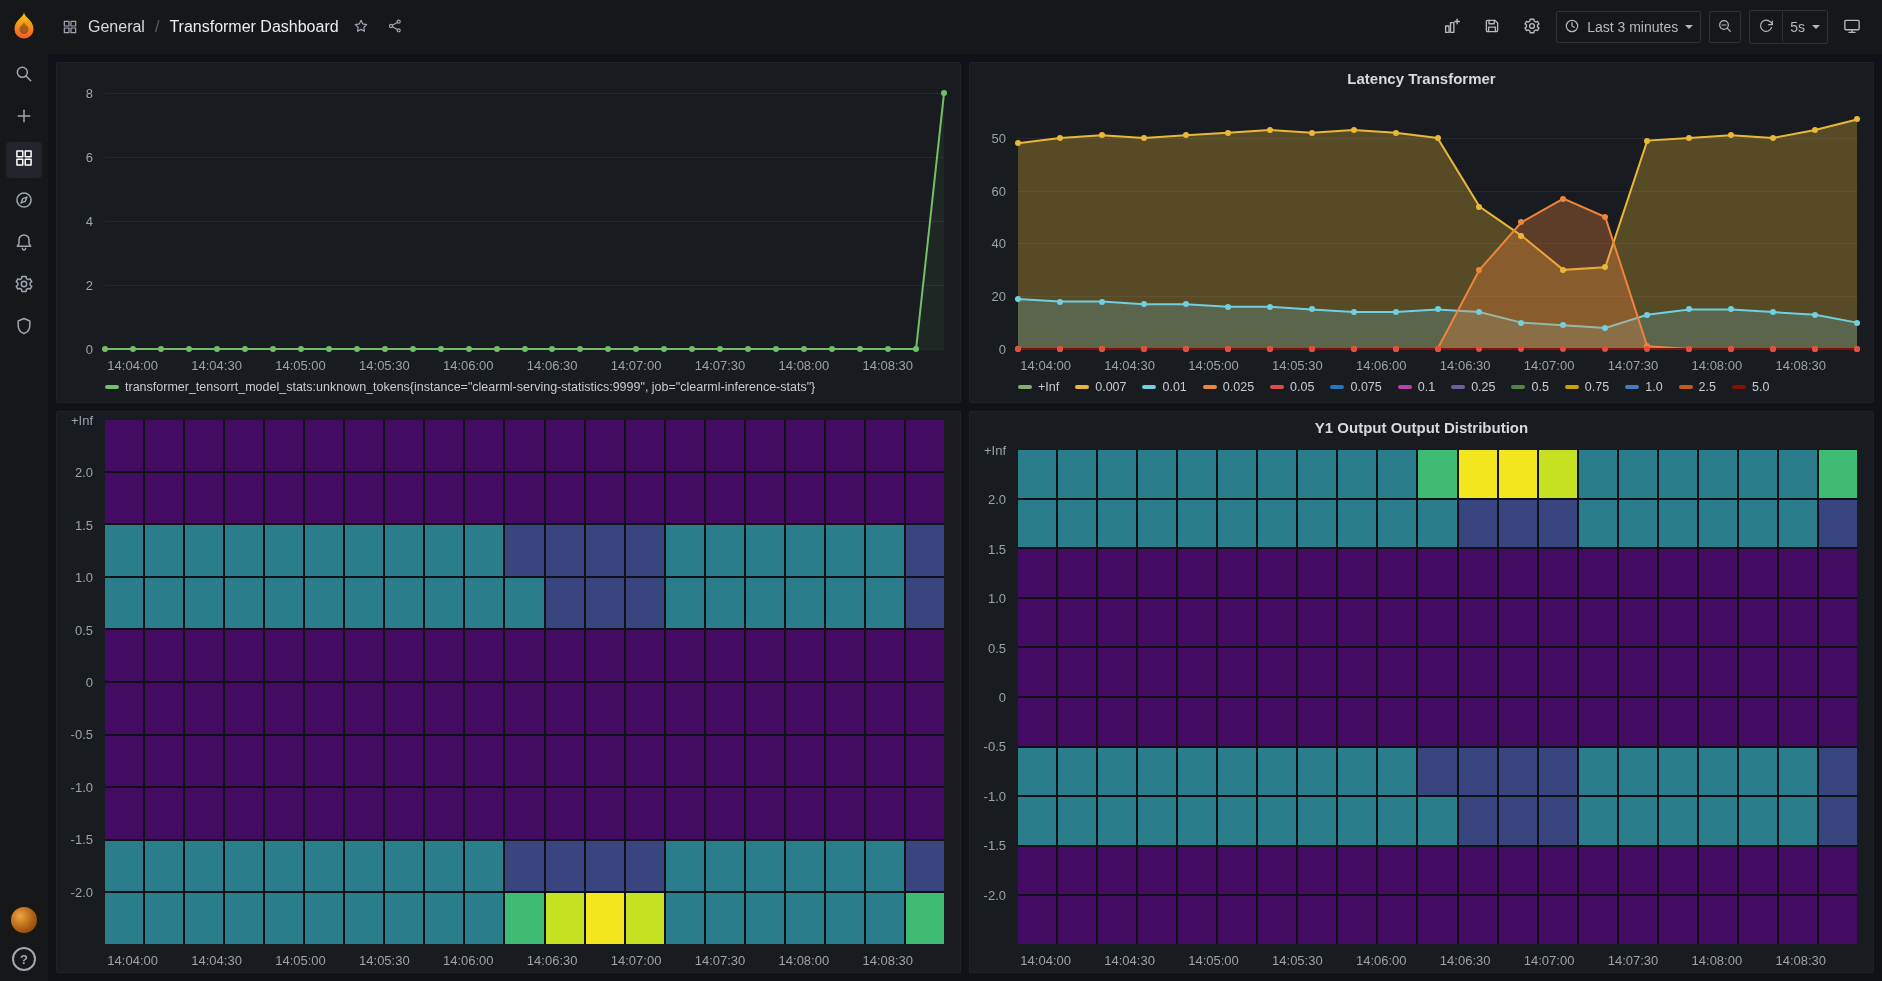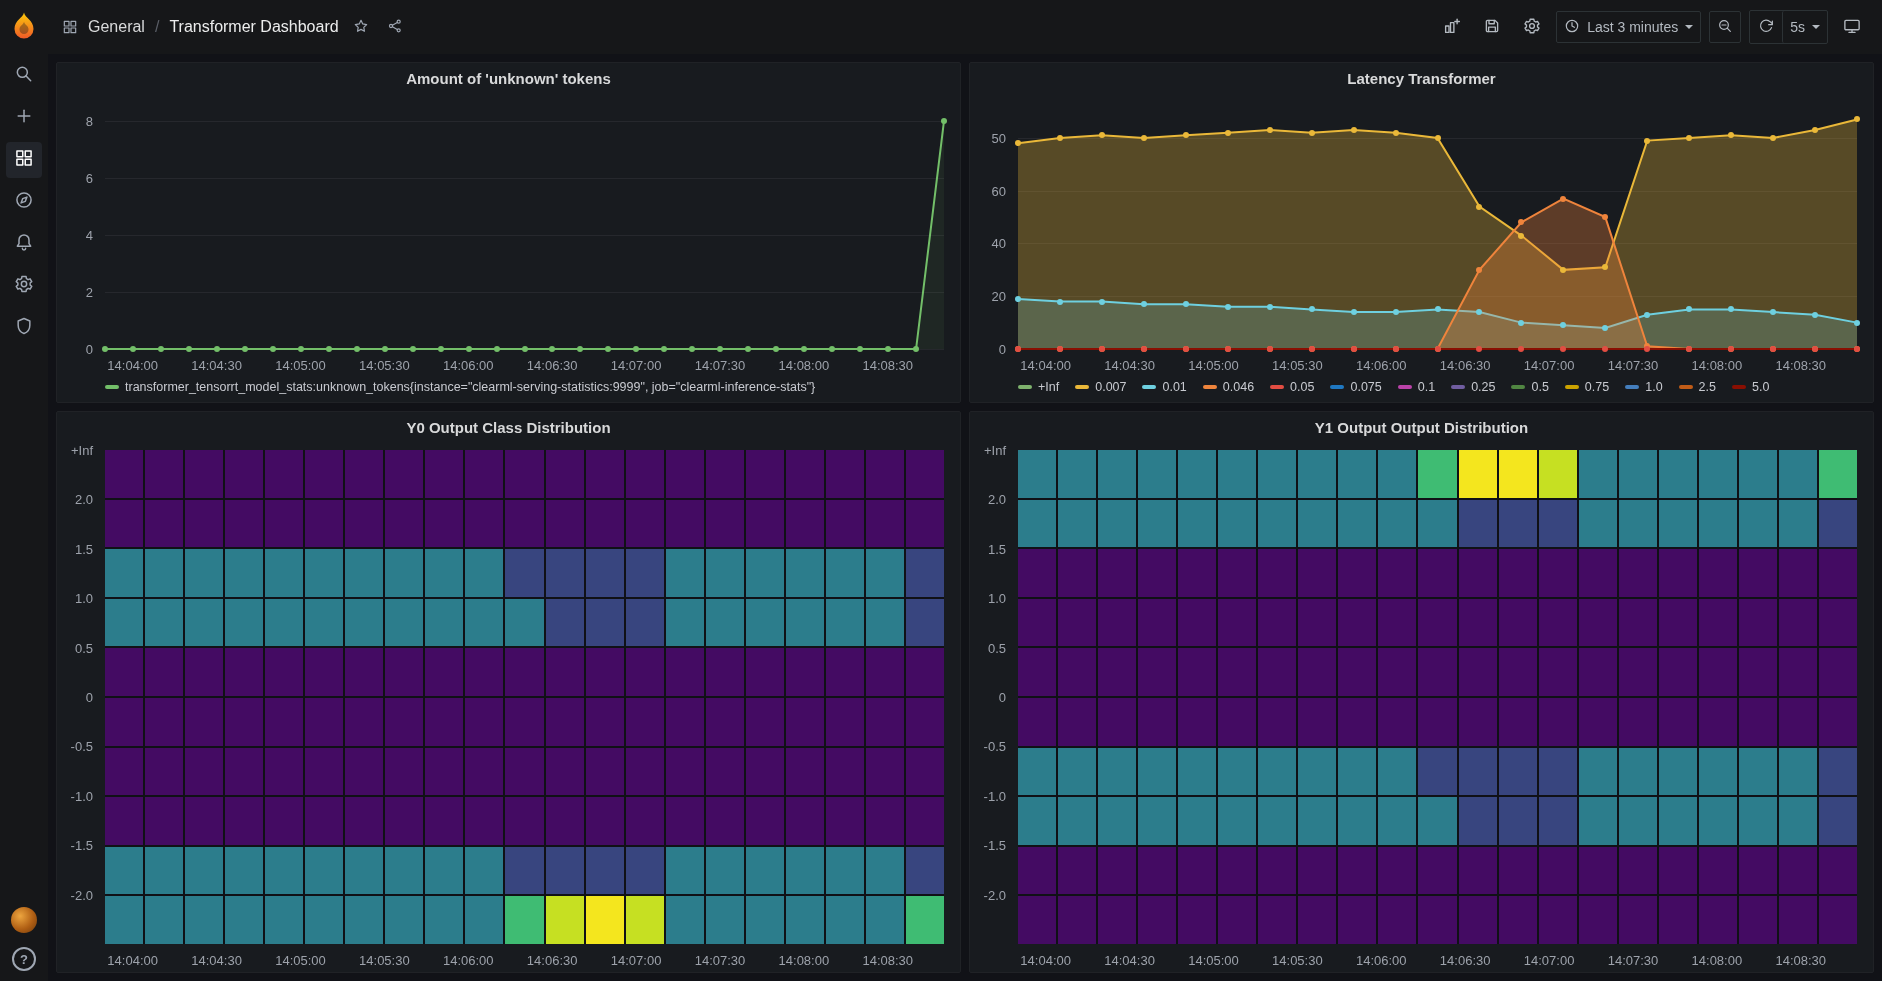--- a/index.html
+++ b/index.html
@@ -209,23 +209,20 @@
                 <line x1="12" y1="17" x2="12" y2="20.5"></line>
                 <line x1="8" y1="20.5" x2="16" y2="20.5"></line>
               </svg></span>
         </button>
       </div>
     </header>
 
     <main class="main">
 
       <section class="panel">
-        <div class="panel-title">
-            <span>Amount of 'unknown' tokens</span>
-          </div>
         <div class="chart-box">
           <div class="yaxis">
               <div class="ytick" style="top: 100%;">0</div>
               <div class="ytick" style="top: 77.0115%;">2</div>
               <div class="ytick" style="top: 54.023%;">4</div>
               <div class="ytick" style="top: 31.0345%;">6</div>
               <div class="ytick" style="top: 8.04598%;">8</div>
             </div>
           <div class="plot">
               <div class="gridline" style="top: 100%;"></div>
@@ -432,21 +429,21 @@
             <div class="legend-item">
               <span class="legend-swatch" style="background: rgb(234, 184, 57);"></span>
               <span>0.007</span>
             </div>
             <div class="legend-item">
               <span class="legend-swatch" style="background: rgb(110, 208, 224);"></span>
               <span>0.01</span>
             </div>
             <div class="legend-item">
               <span class="legend-swatch" style="background: rgb(239, 132, 60);"></span>
-              <span>0.046</span>
+              <span>0.025</span>
             </div>
             <div class="legend-item">
               <span class="legend-swatch" style="background: rgb(226, 77, 66);"></span>
               <span>0.05</span>
             </div>
             <div class="legend-item">
               <span class="legend-swatch" style="background: rgb(31, 120, 193);"></span>
               <span>0.075</span>
             </div>
             <div class="legend-item">
@@ -474,23 +471,20 @@
               <span>2.5</span>
             </div>
             <div class="legend-item">
               <span class="legend-swatch" style="background: rgb(137, 15, 2);"></span>
               <span>5.0</span>
             </div>
           </div>
       </section>
 
       <section class="panel">
-        <div class="panel-title">
-            <span>Y0 Output Class Distribution</span>
-          </div>
         <div class="chart-box">
           <div class="yaxis">
               <div class="ytick" style="top: 0%;">+Inf</div>
               <div class="ytick" style="top: 10%;">2.0</div>
               <div class="ytick" style="top: 20%;">1.5</div>
               <div class="ytick" style="top: 30%;">1.0</div>
               <div class="ytick" style="top: 40%;">0.5</div>
               <div class="ytick" style="top: 50%;">0</div>
               <div class="ytick" style="top: 60%;">-0.5</div>
               <div class="ytick" style="top: 70%;">-1.0</div>

